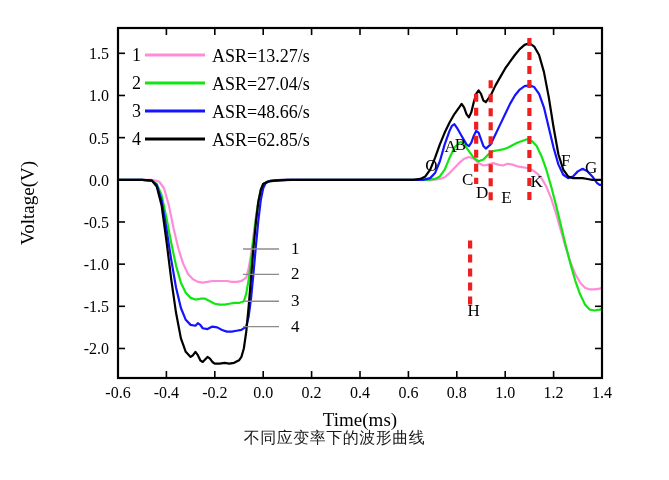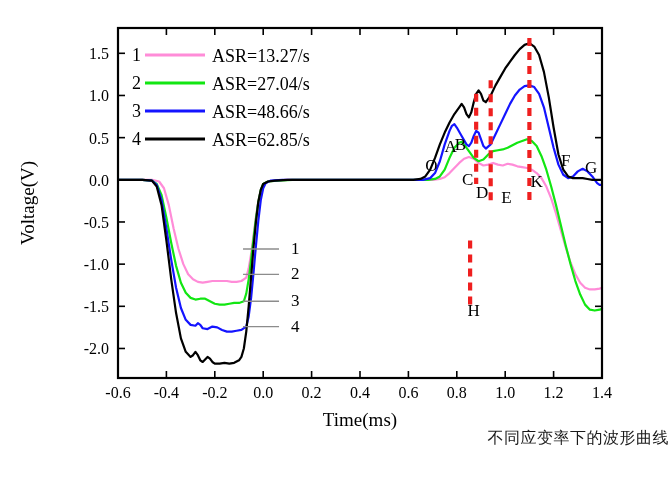--- a/index.html
+++ b/index.html
@@ -54,21 +54,21 @@
   .curve-num {
     font-family: "Liberation Serif", serif;
     font-size: 17px;
     fill: #000;
   }
   .caption {
     position: absolute;
     left: 0;
     top: 428px;
     width: 669px;
-    text-align: right;
+    text-align: center;
     font-family: Liberation Serif, serif;
     font-size: 16px;
     color: #1a1a1a;
     letter-spacing: 0.5px;
   }
   .frame {
     fill: none;
     stroke: #000;
     stroke-width: 2.2;
   }

